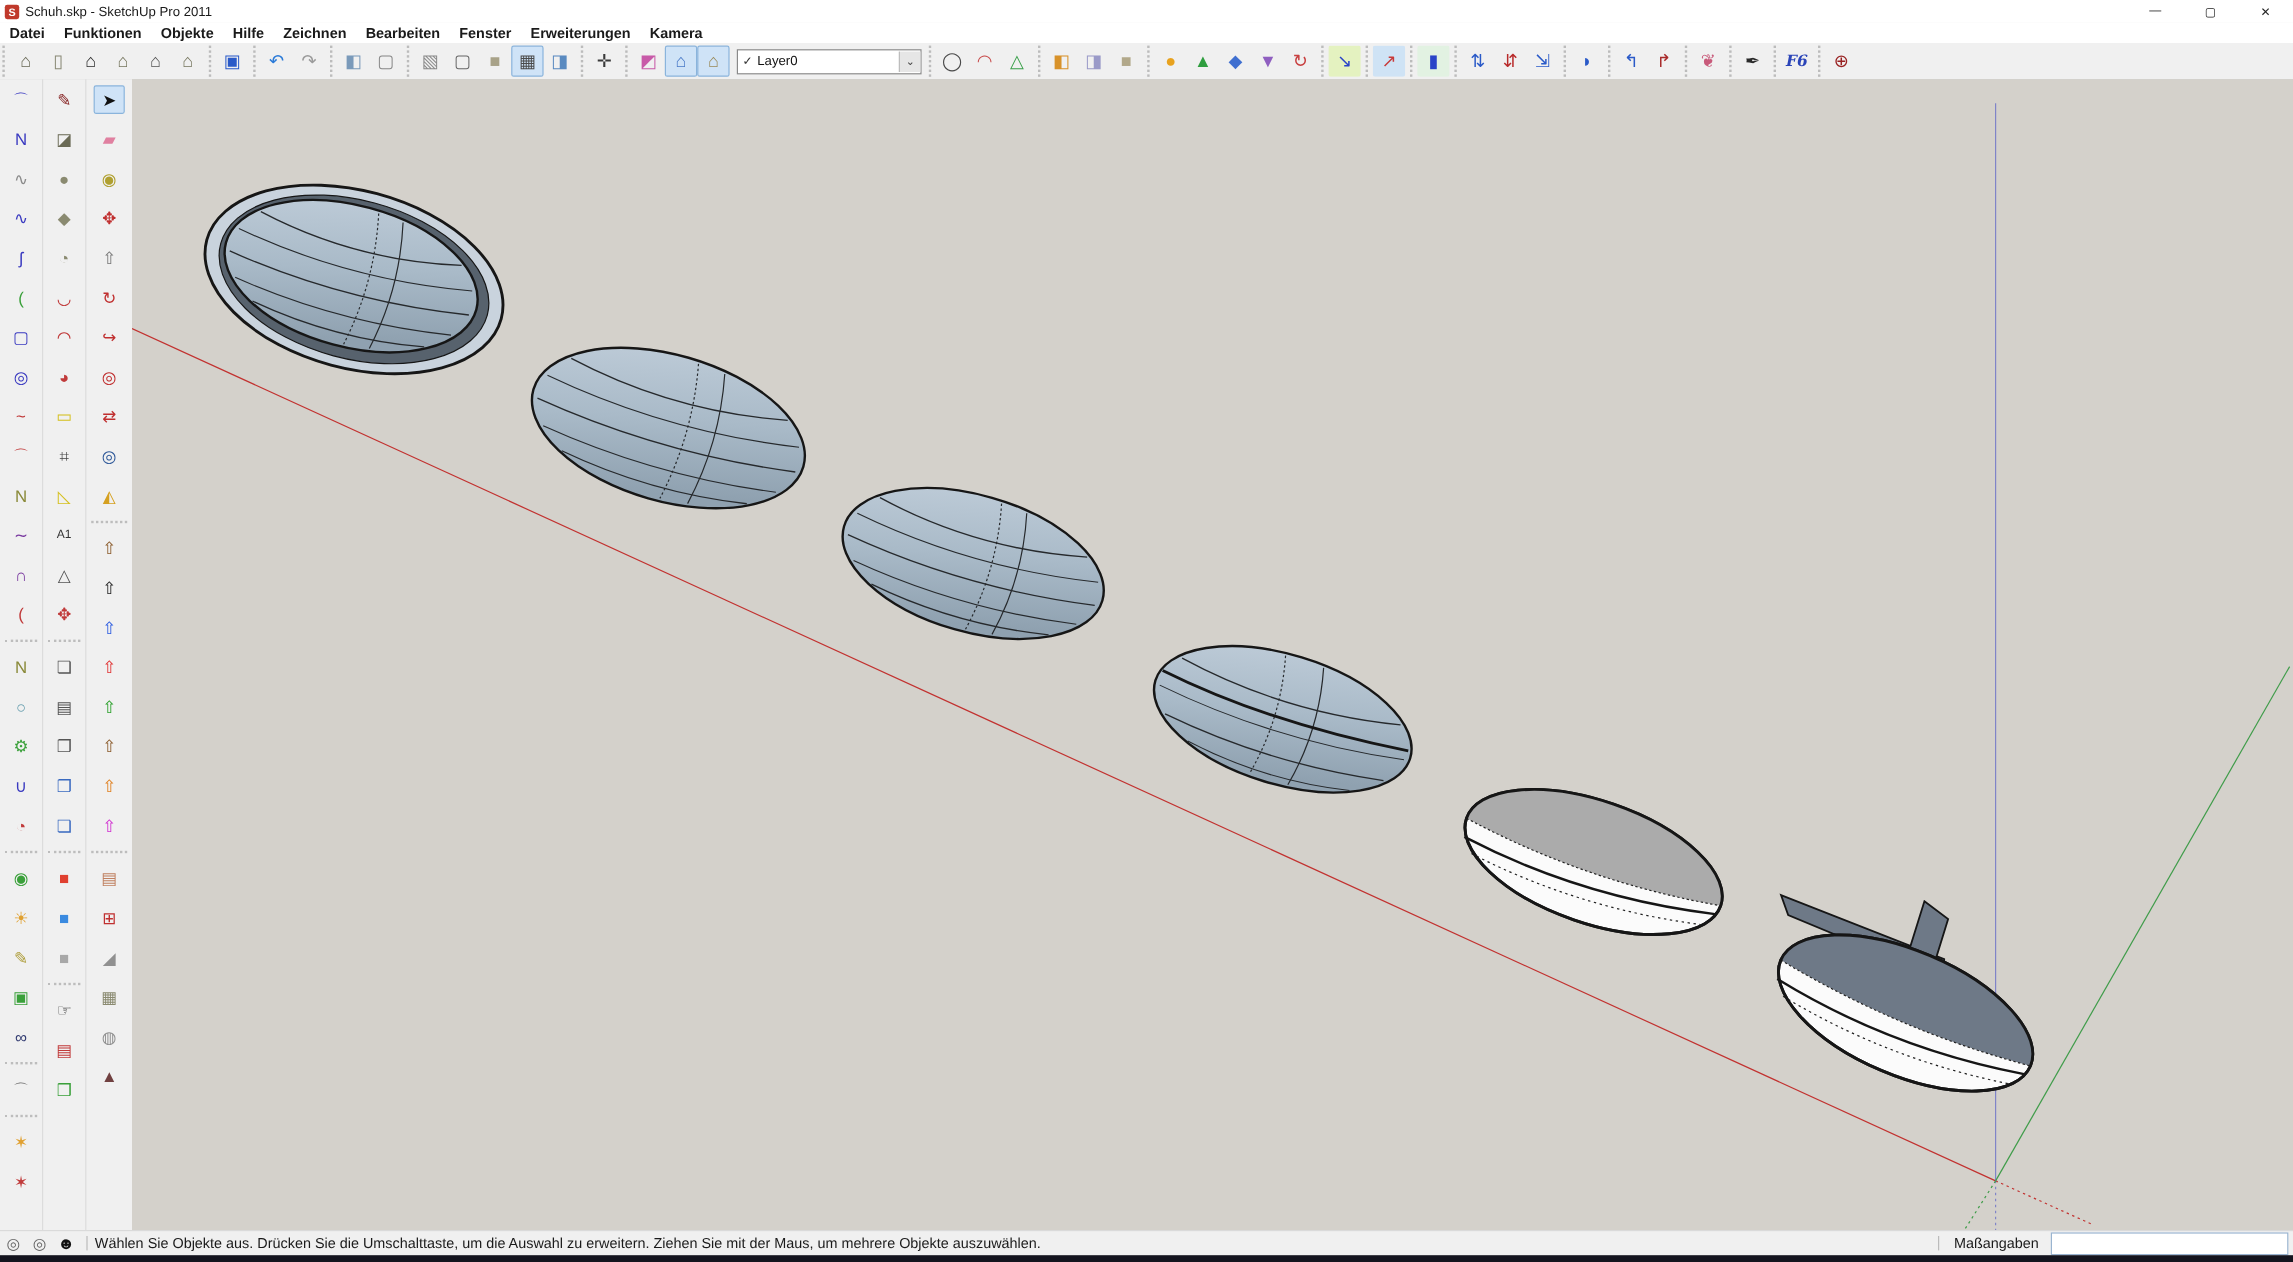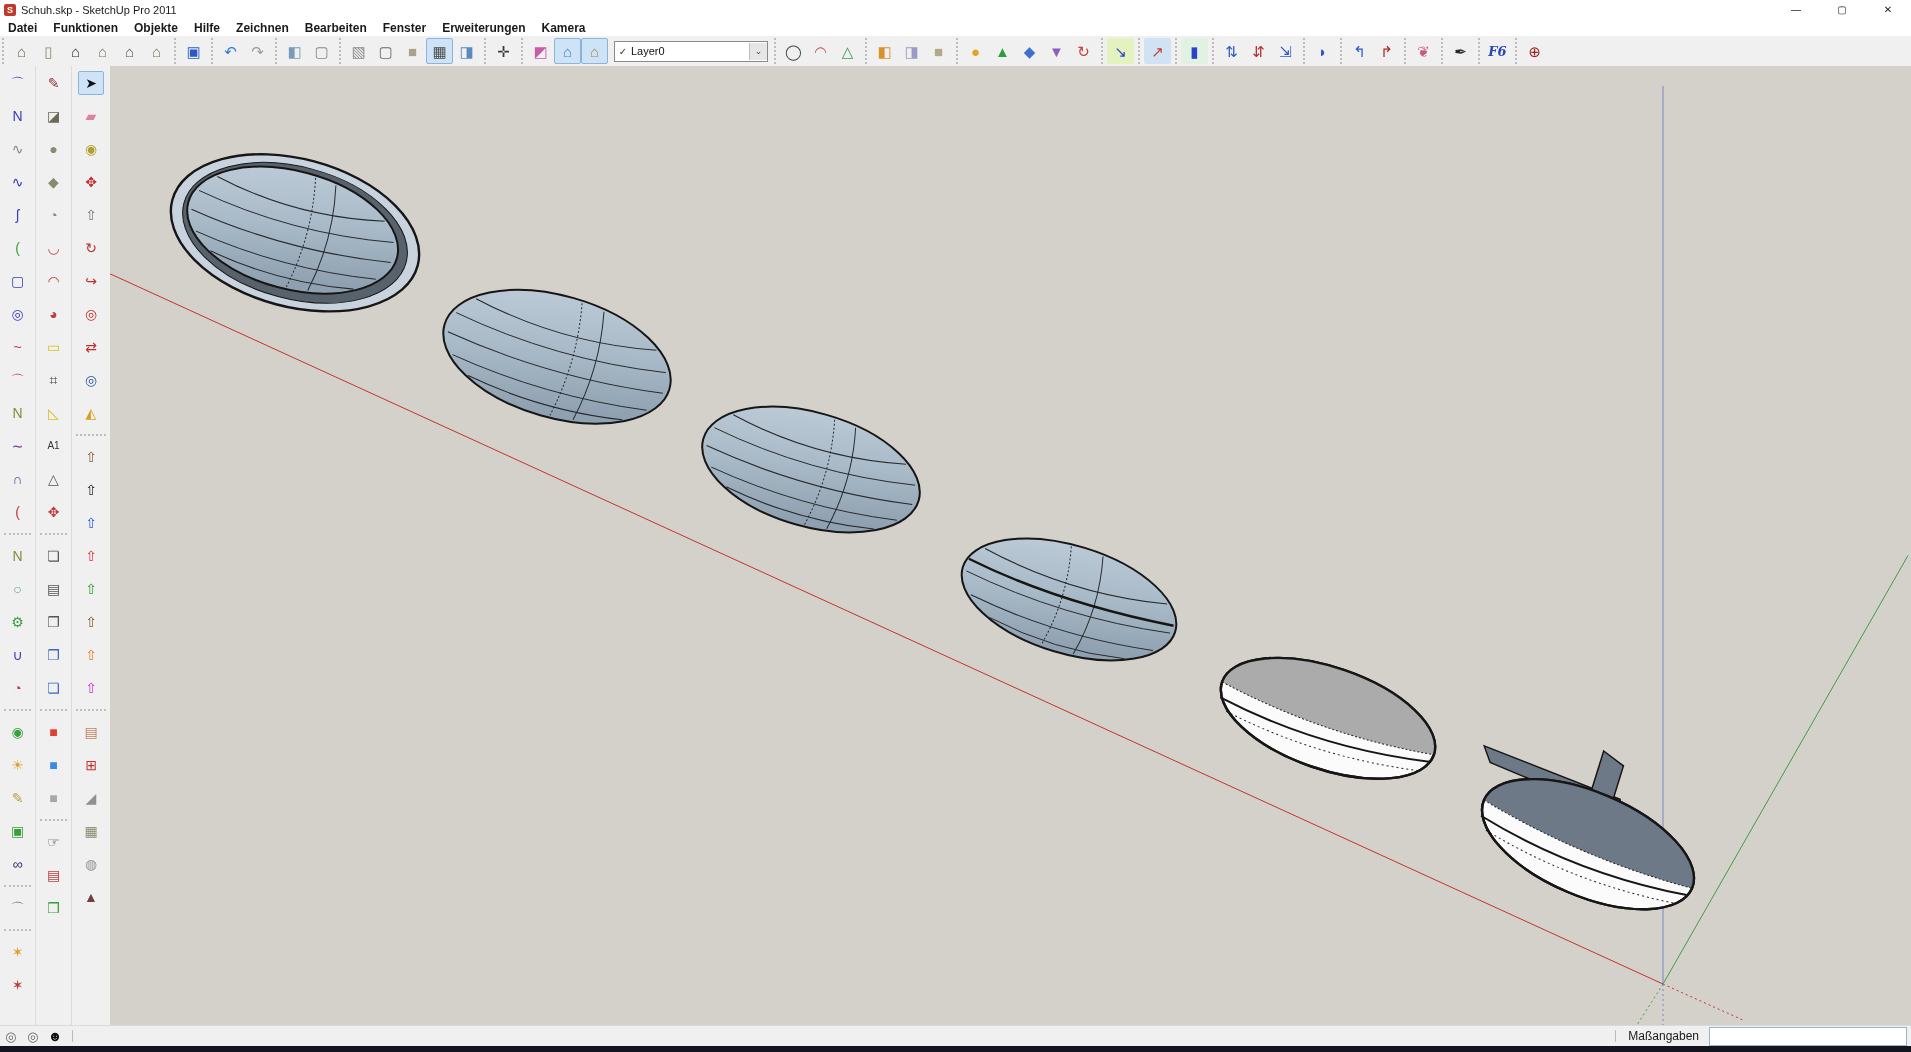--- a/index.html
+++ b/index.html
@@ -607,18 +607,19 @@
     </svg>
 </div>
 
 <div class="statusbar">
   <span id="sb-icons" style="display:flex;align-items:center;">
       <span class="sb-icon">◎</span>
       <span class="sb-icon">◎</span>
       <span class="sb-icon dark">☻</span>
     </span>
   <span class="sb-vsep"></span>
+  <span class="sb-msg">Wählen Sie Objekte aus. Drücken Sie die Umschalttaste, um die Auswahl zu erweitern. Ziehen Sie mit der Maus, um mehrere Objekte auszuwählen.</span>
   <span class="sb-spring"></span>
   <span class="sb-vsep"></span>
   <span class="measure-label">Maßangaben</span>
   <input class="measure-input" value="" style="">
 </div>
 <div class="bottom-strip"></div>
 
 </body></html>

